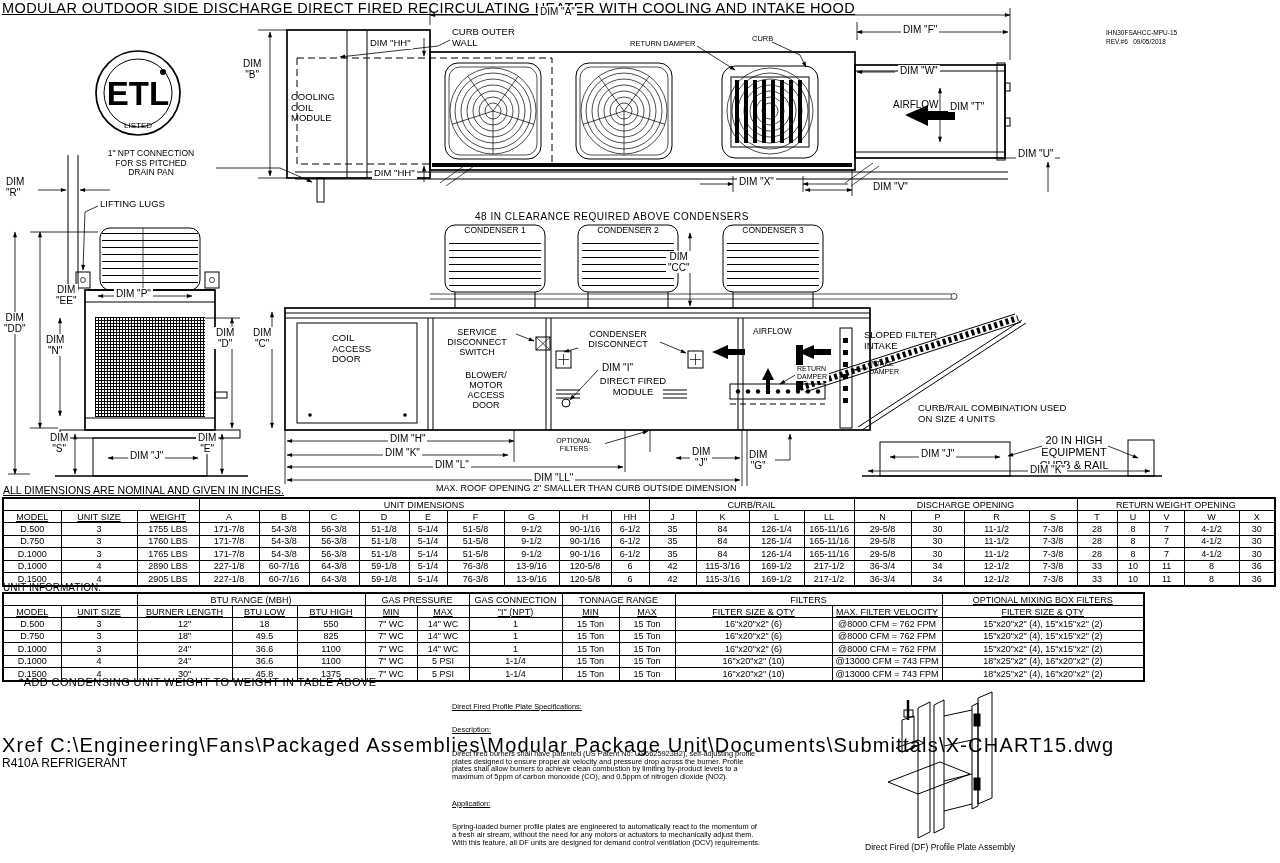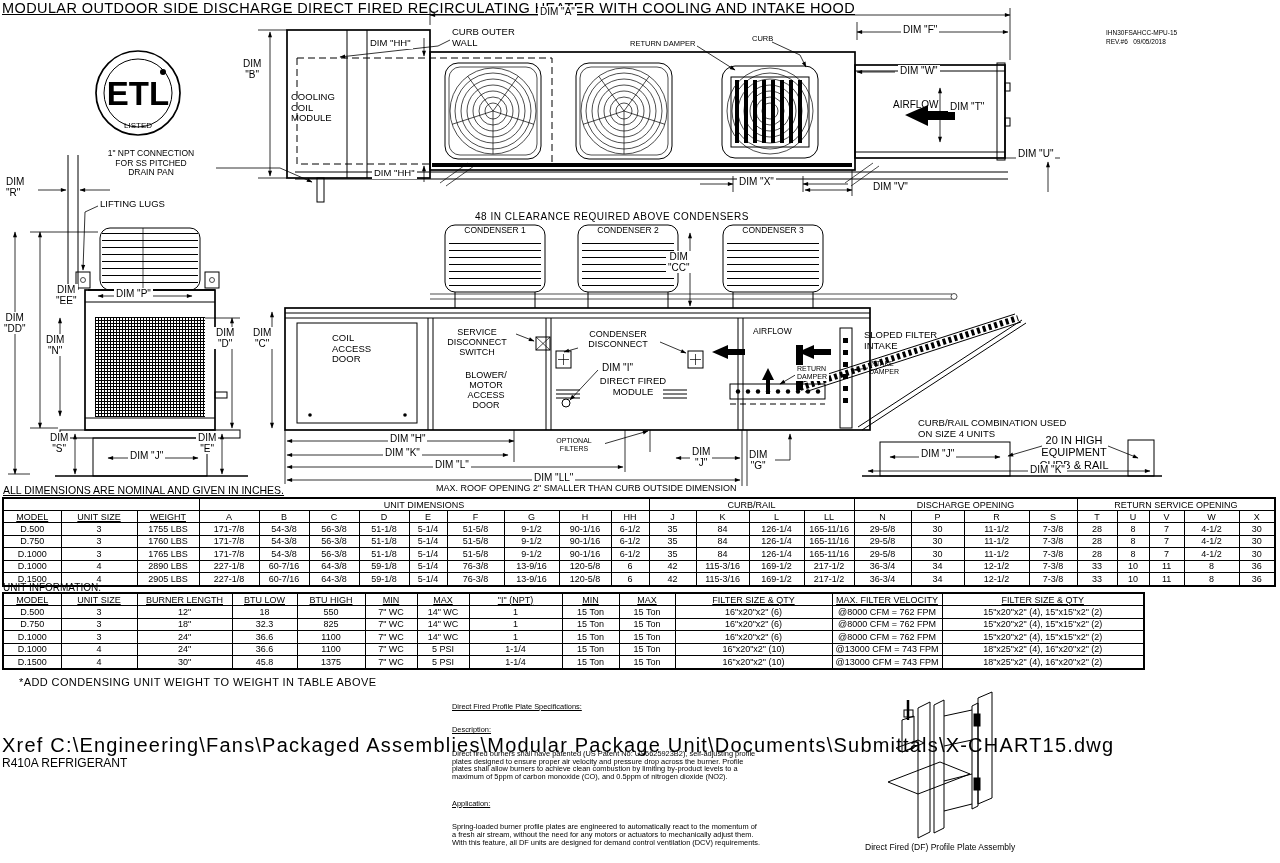--- a/index.html
+++ b/index.html
@@ -395,21 +395,21 @@
   <div class="lbl bg" style="left:388px;top:433px">DIM "H"</div>
   <div class="lbl bg" style="left:383px;top:447px">DIM "K"</div>
   <div class="lbl bg" style="left:433px;top:459px">DIM "L"</div>
   <div class="lbl bg" style="left:532px;top:472px">DIM "LL"</div>
   <div class="lbl c bg" style="left:690px;top:446px">DIM
 "J"</div>
   <div class="lbl c" style="left:749px;top:449px">DIM
 "G"</div>
   <div class="lbl" style="left:436px;top:483px;font-size:9px">MAX. ROOF OPENING 2" SMALLER THAN CURB OUTSIDE DIMENSION</div>
 
-  <div class="lbl" style="left:918px;top:418px;font-size:9.5px">CURB/RAIL COMBINATION USED
+  <div class="lbl" style="left:918px;top:403px;font-size:9.5px">CURB/RAIL COMBINATION USED
 ON SIZE 4 UNITS</div>
   <div class="lbl c" style="left:1030px;top:434px;width:88px;font-size:11px">20 IN HIGH
 EQUIPMENT
 CURB &amp; RAIL</div>
   <div class="lbl bg" style="left:919px;top:448px">DIM "J"</div>
   <div class="lbl bg" style="left:1028px;top:464px">DIM "K"</div>
 
   <div class="lbl u" style="left:3px;top:485px;font-size:10.5px">ALL DIMENSIONS ARE NOMINAL AND GIVEN IN INCHES.</div>
 
   <table class="tbl" style="left:2px;top:497px;width:1272px">
@@ -439,21 +439,21 @@
         <col style="width:35px">
         <col style="width:55px">
         <col style="width:36px">
     </colgroup>
     <thead>
       <tr>
         <th colspan="3"></th>
         <th colspan="9">UNIT DIMENSIONS</th>
         <th colspan="4">CURB/RAIL</th>
         <th colspan="4">DISCHARGE OPENING</th>
-        <th colspan="5">RETURN SERVICE OPENING</th>
+        <th colspan="5">RETURN WEIGHT OPENING</th>
       </tr>
       <tr>
         <th class="u">MODEL</th>
         <th class="u">UNIT SIZE</th>
         <th class="u">WEIGHT</th>
         <th>A</th>
         <th>B</th>
         <th>C</th>
         <th>D</th>
         <th>E</th>
@@ -628,20 +628,29 @@
         <col style="width:52px">
       <col style="width:93px">
       <col style="width:57px">
         <col style="width:56px">
       <col style="width:157px">
         <col style="width:110px">
       <col style="width:202px">
     </colgroup>
     <thead>
       <tr>
+        <th colspan="2"></th>
+        <th colspan="3">BTU RANGE (MBH)</th>
+        <th colspan="2">GAS PRESSURE</th>
+        <th>GAS CONNECTION</th>
+        <th colspan="2">TONNAGE RANGE</th>
+        <th colspan="2">FILTERS</th>
+        <th class="u">OPTIONAL MIXING BOX FILTERS</th>
+      </tr>
+      <tr>
         <th class="u">MODEL</th>
         <th class="u">UNIT SIZE</th>
         <th class="u">BURNER LENGTH</th>
         <th class="u">BTU LOW</th>
         <th class="u">BTU HIGH</th>
         <th class="u">MIN</th>
         <th class="u">MAX</th>
         <th class="u">"I" (NPT)</th>
         <th class="u">MIN</th>
         <th class="u">MAX</th>
@@ -663,21 +672,21 @@
           <td>15 Ton</td>
           <td>15 Ton</td>
           <td>16"x20"x2" (6)</td>
           <td>@8000 CFM = 762 FPM</td>
           <td>15"x20"x2" (4), 15"x15"x2" (2)</td>
         </tr>
         <tr>
           <td>D.750</td>
           <td>3</td>
           <td>18"</td>
-          <td>32.3</td>
+          <td>49.5</td>
           <td>825</td>
           <td>7" WC</td>
           <td>14" WC</td>
           <td>1</td>
           <td>15 Ton</td>
           <td>15 Ton</td>
           <td>16"x20"x2" (6)</td>
           <td>@8000 CFM = 762 FPM</td>
           <td>15"x20"x2" (4), 15"x15"x2" (2)</td>
         </tr>

